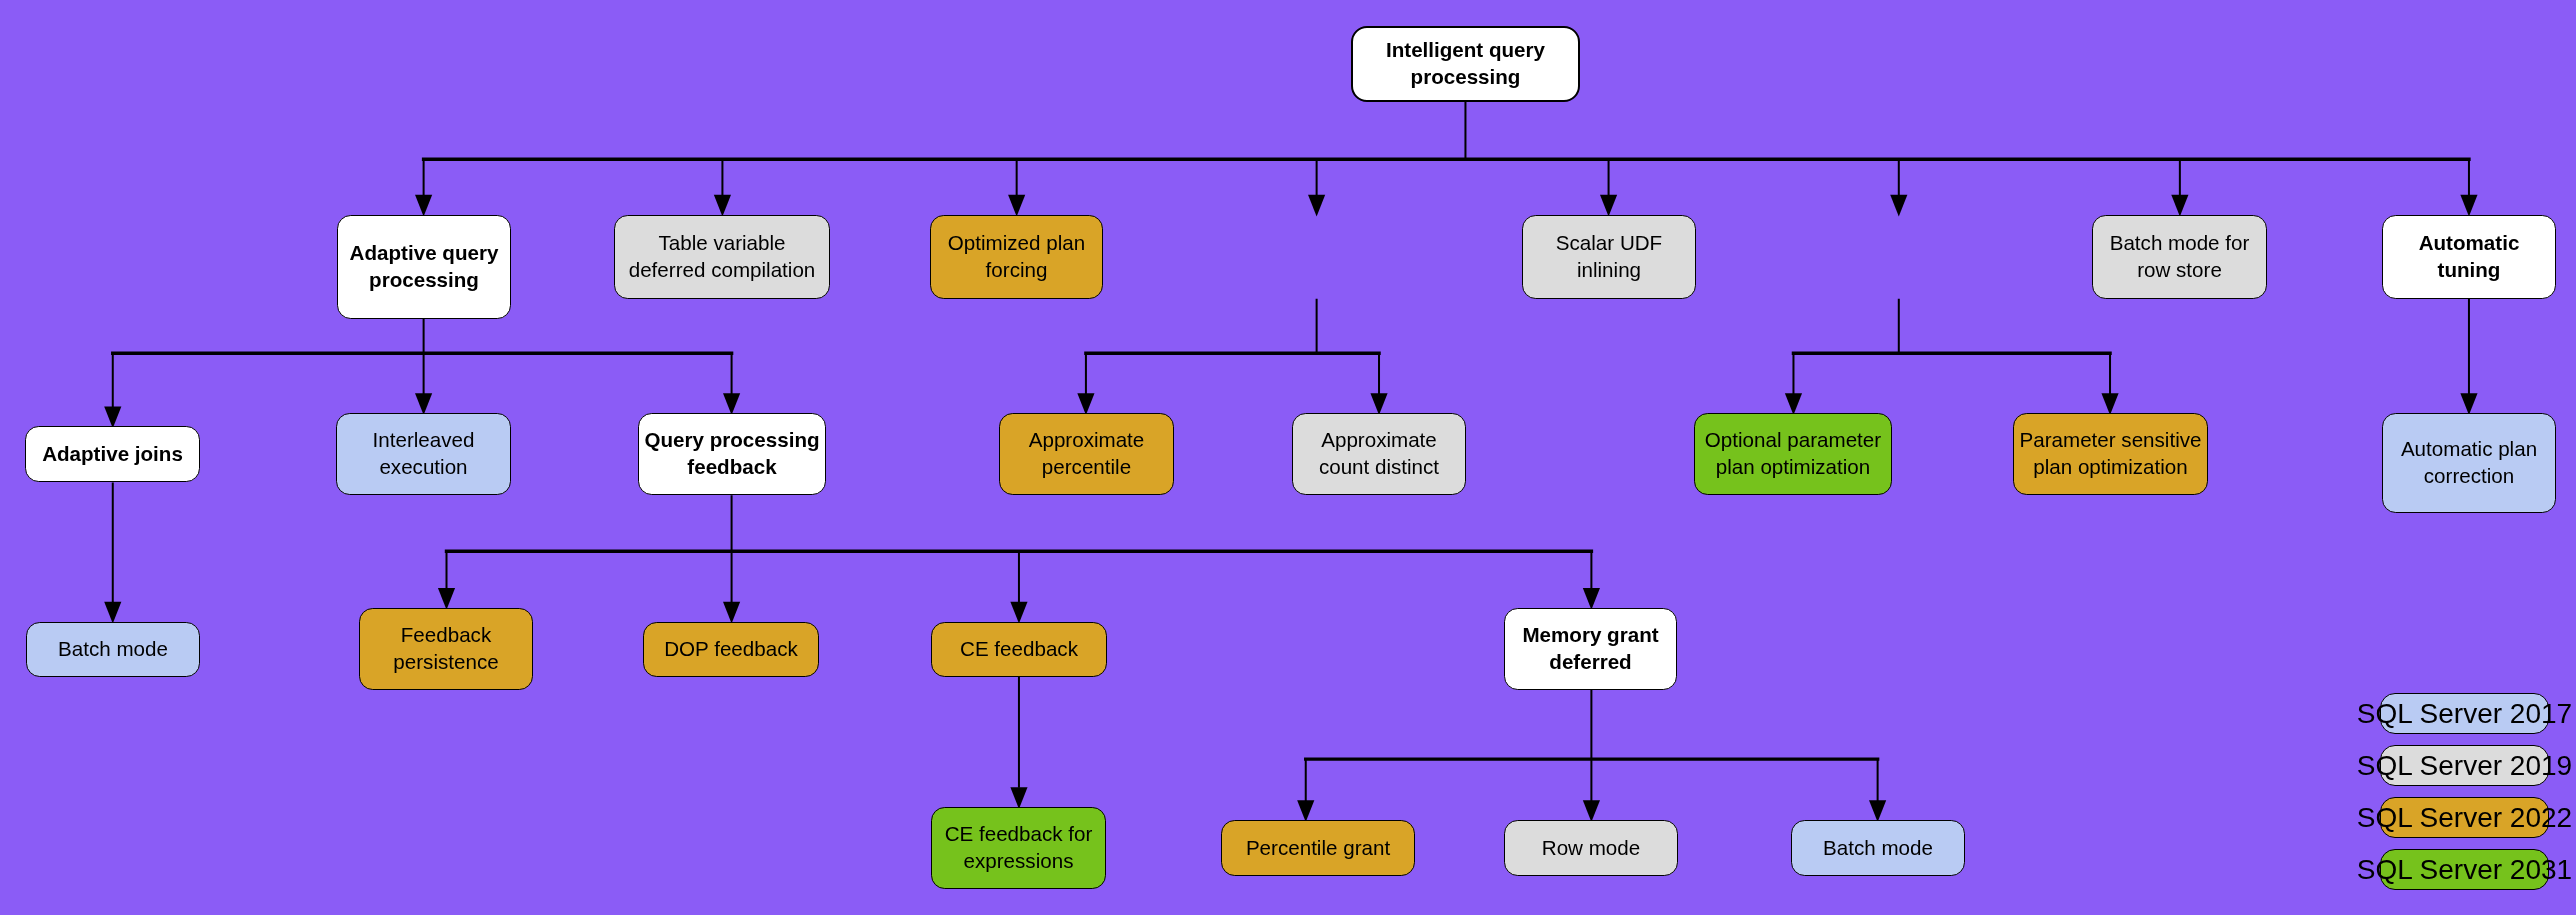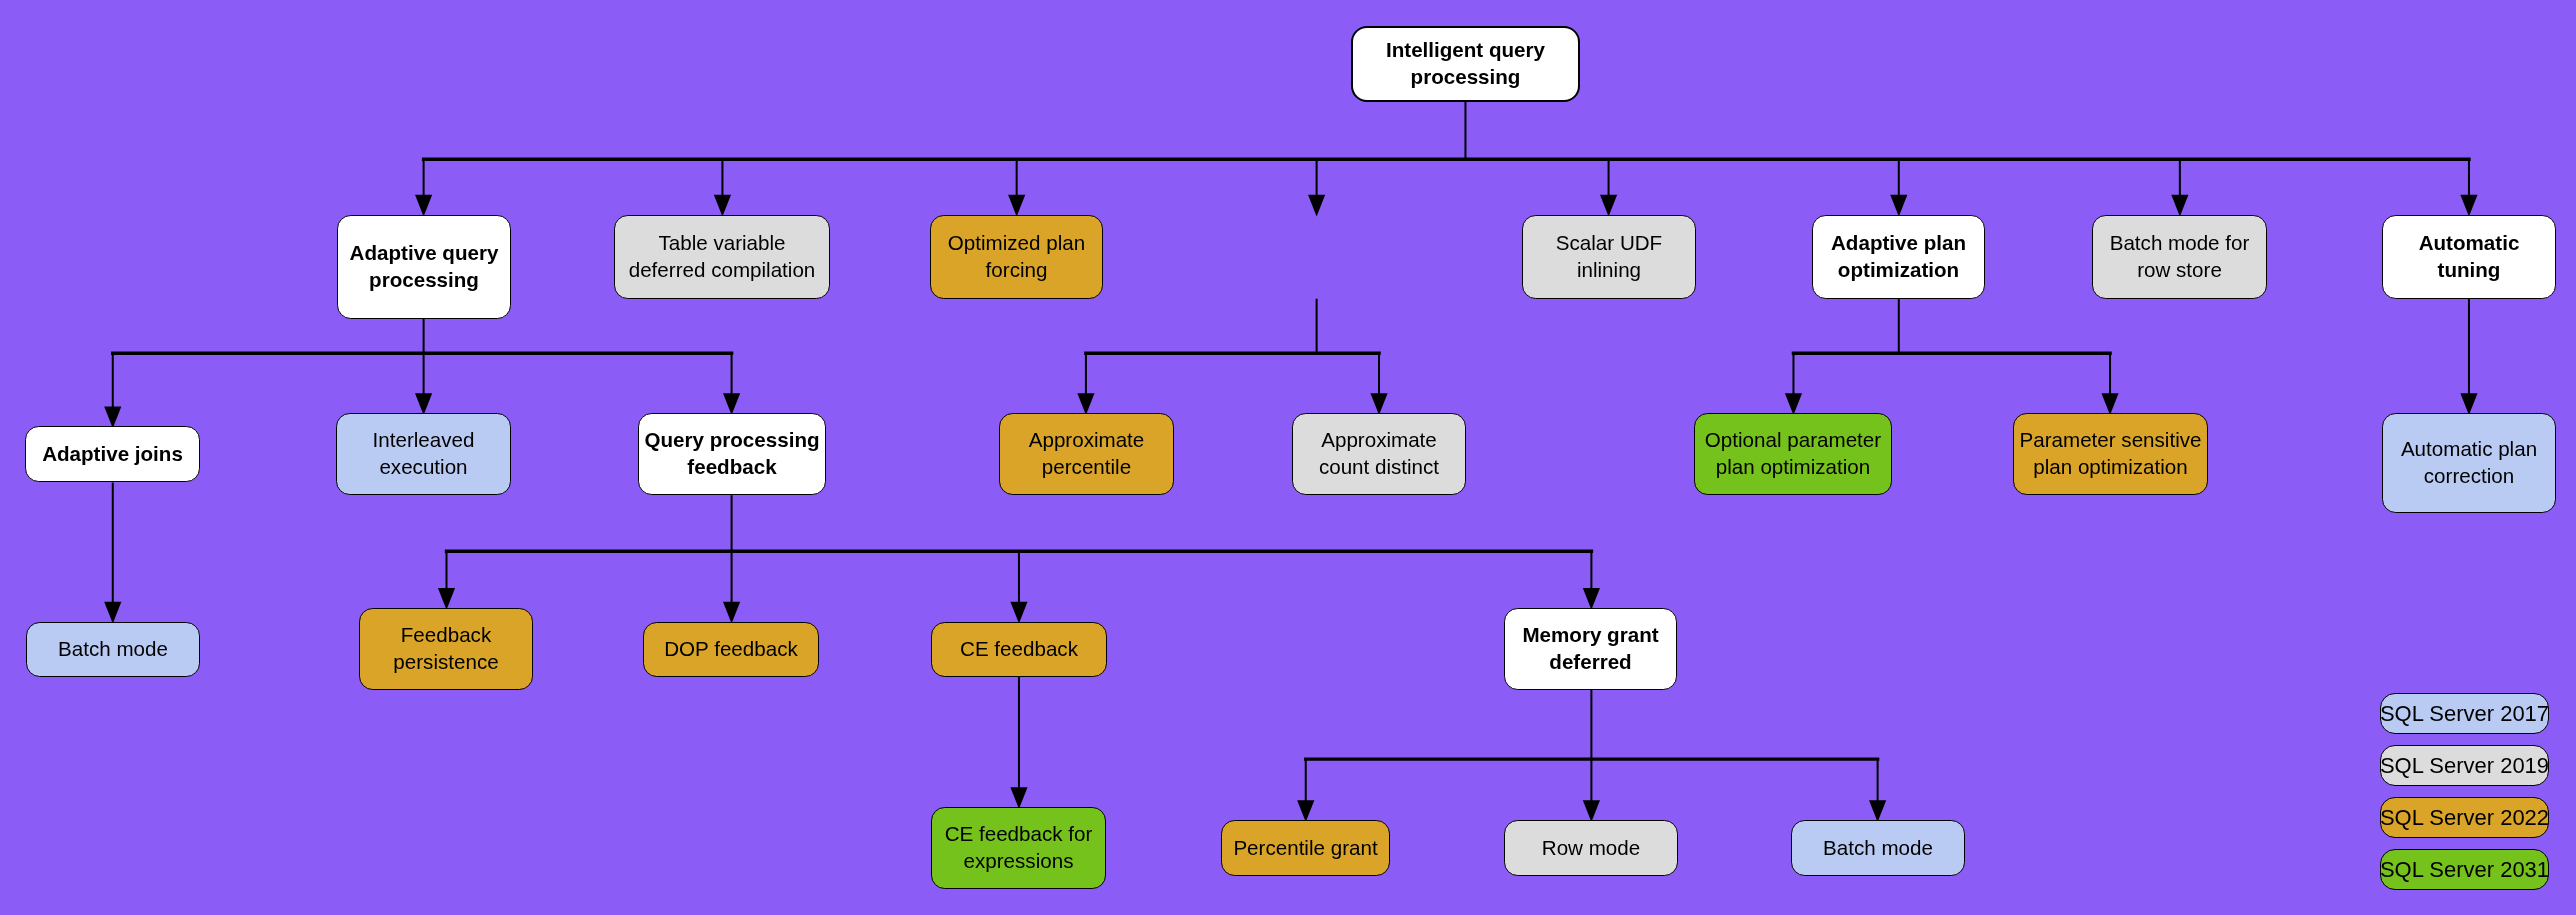--- a/index.html
+++ b/index.html
@@ -16,21 +16,21 @@
   .bold{font-weight:bold;}
   .nw{white-space:nowrap;}
   .c2017{background:#B9CBF3;}
   .c2019{background:#DCDCDC;}
   .c2022{background:#D9A427;}
   .c2025{background:#76C21C;}
   .root{border-radius:16px;border-width:2.3px;}
   .legend-box{
     position:absolute;box-sizing:border-box;left:2380px;width:169px;height:41px;
     display:flex;align-items:center;justify-content:center;border:1.7px solid #000;border-radius:15px;
-    font-size:22px;white-space:nowrap;
+    font-size:28px;white-space:nowrap;
   }
 </style>
 </head>
 <body>
 
 <div id="canvas">
 
   <svg id="wires" viewBox="0 0 4500 1600">
 
     <path fill="none" stroke="#000" stroke-width="6" stroke-linecap="square" d="M740 278 H4313 M197 617 H1278 M1897 617 H2409 M3133 617 H3686 M780 963 H2780 M2281 1326 H3280"></path>
@@ -72,41 +72,40 @@
       <polygon points="3265,1398 3295,1398 3280,1436"></polygon>
     </g>
   </svg>
 
   <div class="node bold root" style="left:1351px;top:26px;width:229px;height:76px">Intelligent query processing</div>
 
   <div class="node bold" style="left:337px;top:215px;width:174px;height:104px">Adaptive query processing</div>
   <div class="node c2019" style="left:614px;top:215px;width:216px;height:84px">Table variable deferred compilation</div>
   <div class="node c2022" style="left:930px;top:215px;width:173px;height:84px">Optimized plan forcing</div>
   <div class="node c2019" style="left:1522px;top:215px;width:174px;height:84px;padding:0 23px">Scalar UDF inlining</div>
-  <div class="node bold" style="left:1812px;top:215px;width:173px;height:84px">Adaptive plan optimization</div>
   <div class="node c2019" style="left:2092px;top:215px;width:175px;height:84px">Batch mode for row store</div>
   <div class="node bold" style="left:2382px;top:215px;width:174px;height:84px;padding:0 29px">Automatic tuning</div>
 
   <div class="node bold nw" style="left:25px;top:426px;width:175px;height:56px">Adaptive joins</div>
   <div class="node c2017" style="left:336px;top:413px;width:175px;height:82px;padding:0 17px">Interleaved execution</div>
   <div class="node bold" style="left:638px;top:413px;width:188px;height:82px">Query processing feedback</div>
   <div class="node c2022" style="left:999px;top:413px;width:175px;height:82px;padding:0 26px">Approximate percentile</div>
   <div class="node c2019" style="left:1292px;top:413px;width:174px;height:82px">Approximate count distinct</div>
   <div class="node c2025" style="left:1694px;top:413px;width:198px;height:82px">Optional parameter plan optimization</div>
   <div class="node c2022" style="left:2013px;top:413px;width:195px;height:82px;padding:0 2.3px">Parameter sensitive plan optimization</div>
   <div class="node c2017" style="left:2382px;top:413px;width:174px;height:100px">Automatic plan correction</div>
 
   <div class="node c2017 nw" style="left:26px;top:622px;width:174px;height:55px">Batch mode</div>
   <div class="node c2022" style="left:359px;top:608px;width:174px;height:82px;padding:0 31.5px">Feedback persistence</div>
   <div class="node c2022 nw" style="left:643px;top:622px;width:176px;height:55px">DOP feedback</div>
   <div class="node c2022 nw" style="left:931px;top:622px;width:176px;height:55px">CE feedback</div>
   <div class="node bold" style="left:1504px;top:608px;width:173px;height:82px">Memory grant deferred</div>
 
   <div class="node c2025" style="left:931px;top:807px;width:175px;height:82px">CE feedback for expressions</div>
-  <div class="node c2022 nw" style="left:1221px;top:820px;width:169px;height:56px">Percentile grant</div>
+  <div class="node c2022 nw" style="left:1221px;top:820px;width:194px;height:56px">Percentile grant</div>
   <div class="node c2019 nw" style="left:1504px;top:820px;width:174px;height:56px">Row mode</div>
   <div class="node c2017 nw" style="left:1791px;top:820px;width:174px;height:56px">Batch mode</div>
 
   <div>
     <div class="legend-box c2017" style="top:693px">SQL Server 2017</div>
     <div class="legend-box c2019" style="top:745px">SQL Server 2019</div>
     <div class="legend-box c2022" style="top:797px">SQL Server 2022</div>
     <div class="legend-box c2025" style="top:849px">SQL Server 2031</div>
   </div>
 

